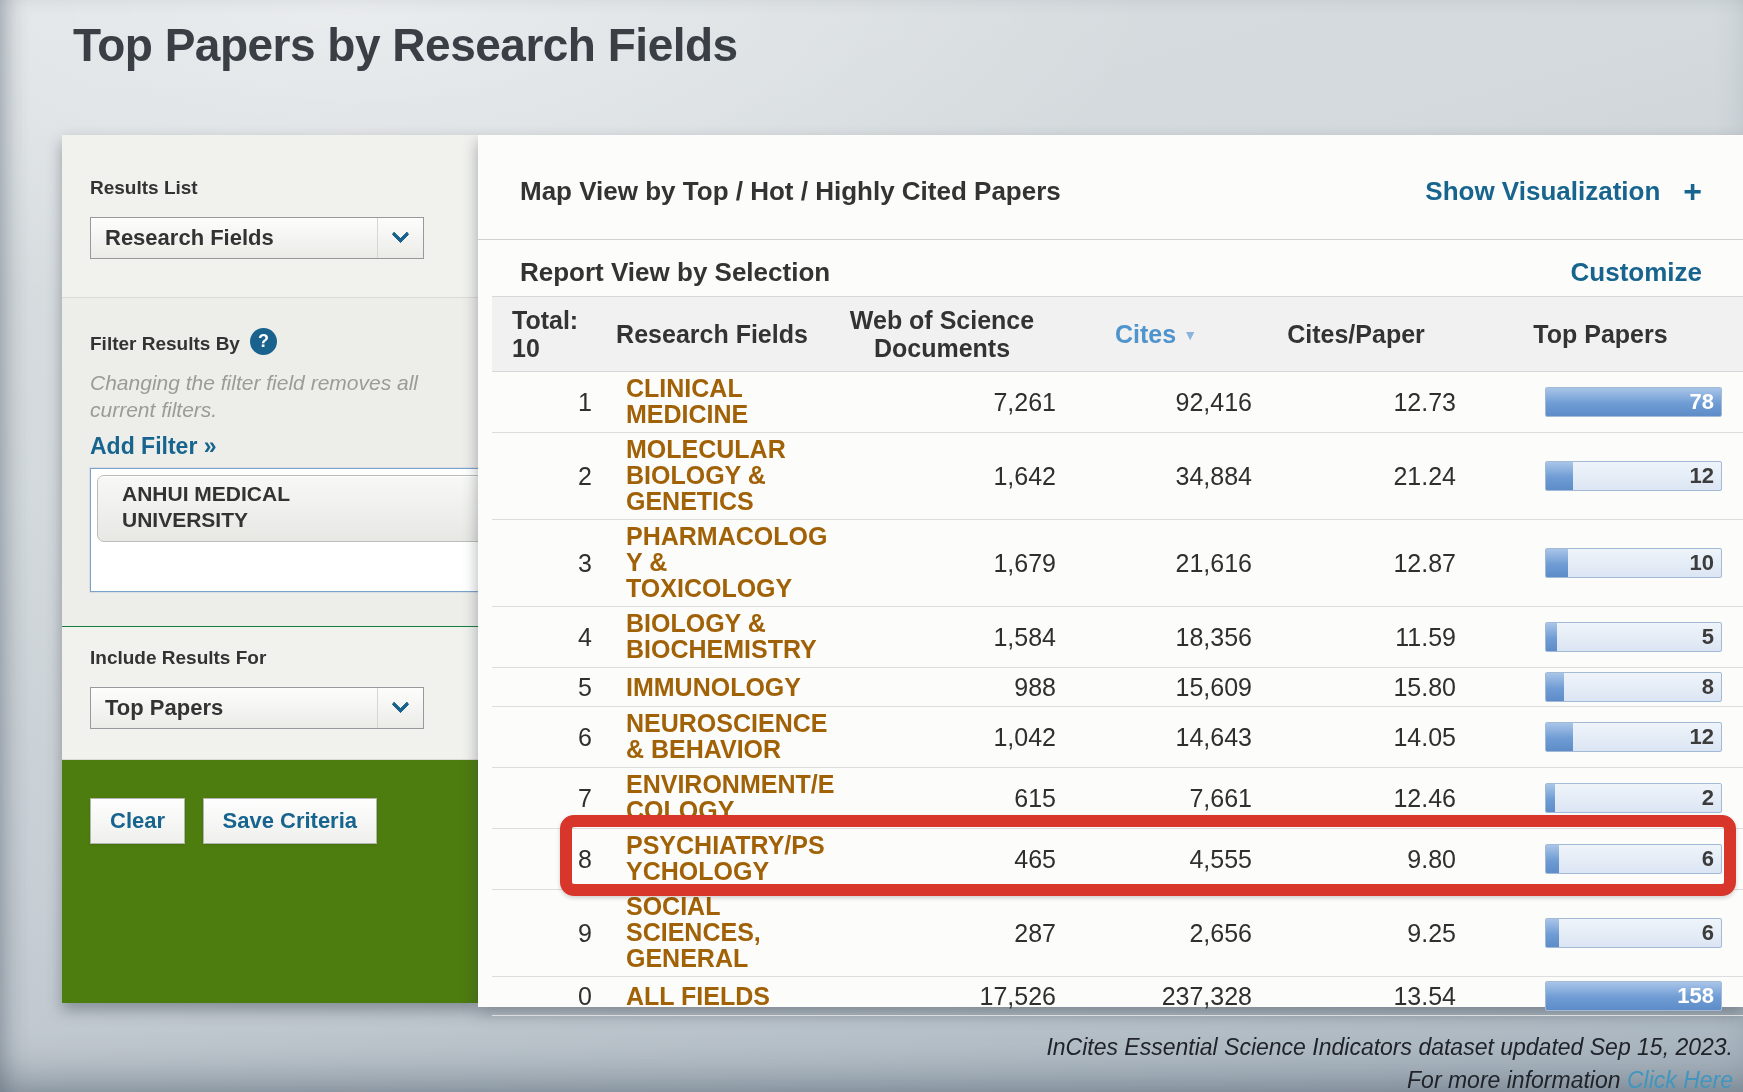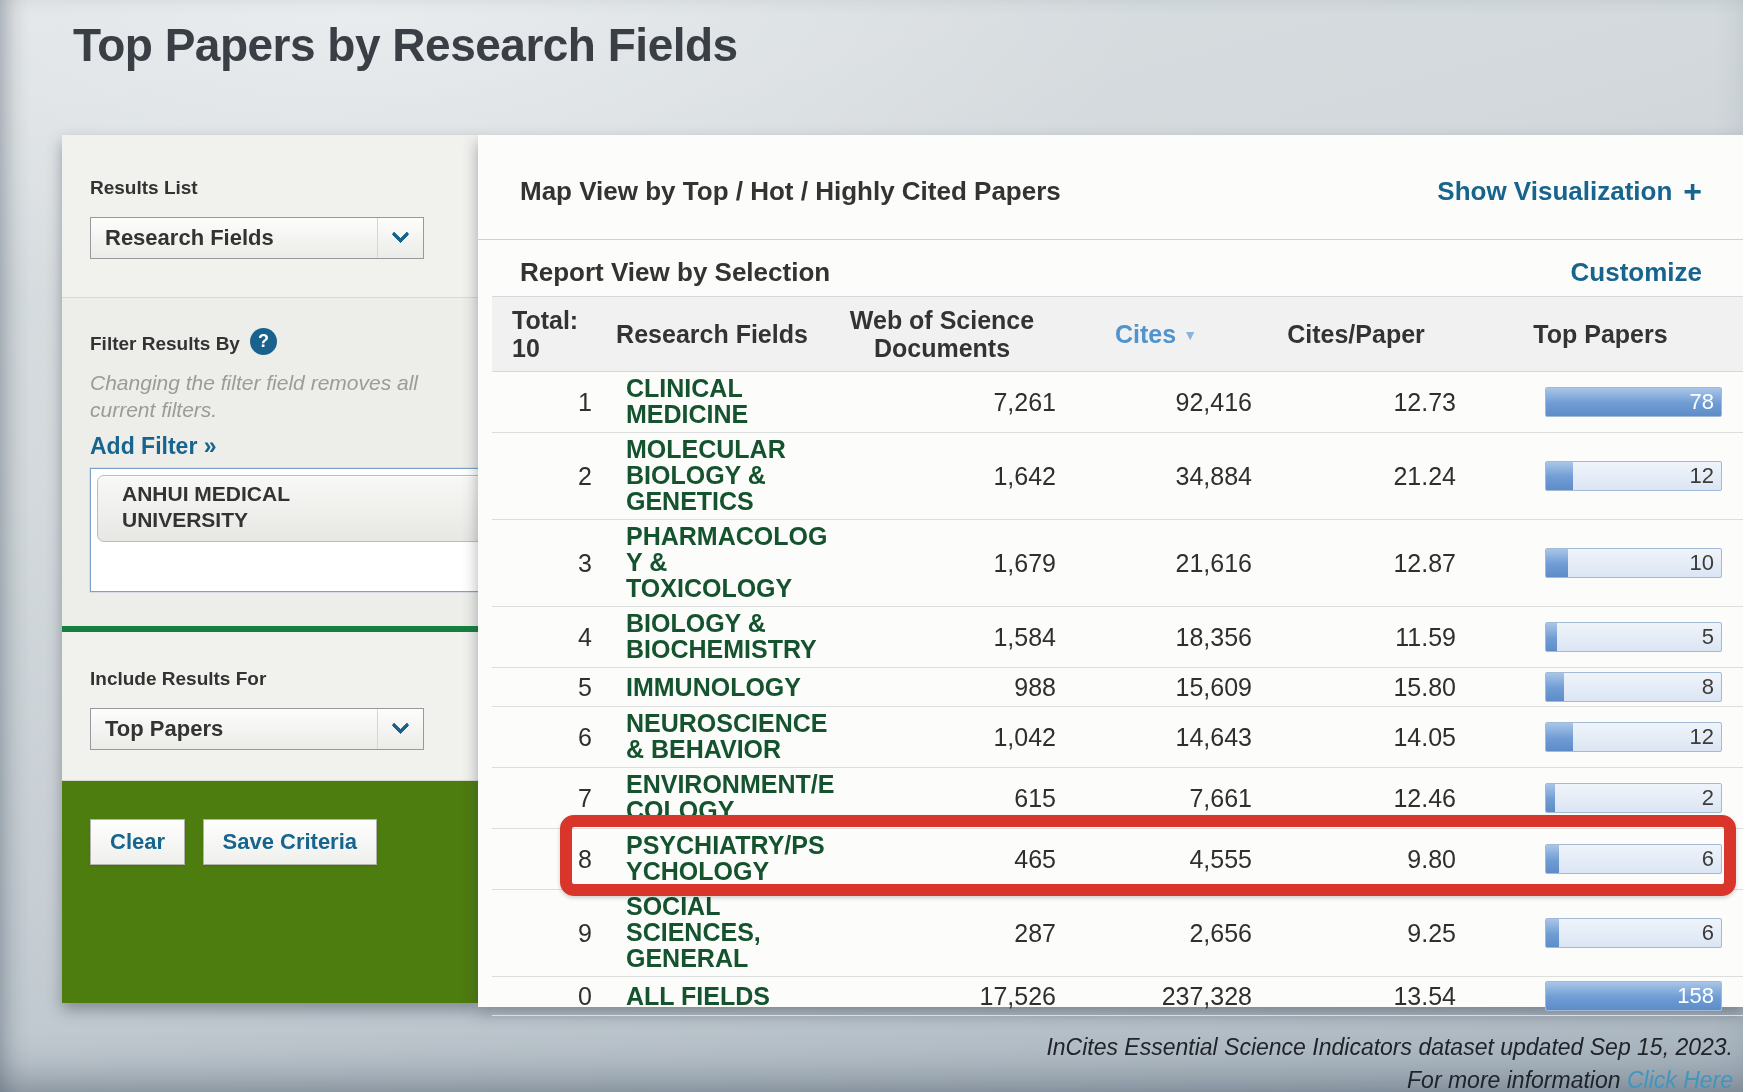--- a/index.html
+++ b/index.html
@@ -16,21 +16,21 @@
   .page-title { position:absolute; left:73px; top:16px; font-size:46px; line-height:58px;
     font-weight:bold; color:#3a3f45; letter-spacing:-0.5px; }
 
   
   .sidebar { position:absolute; left:62px; top:135px; width:416px; height:868px;
     background:#f1f1ee; box-shadow:0 7px 14px rgba(50,60,72,.42);
     display:flex; flex-direction:column; }
   .sb-sec { padding-left:28px; padding-right:26px; }
   .sec-results { padding-top:42px; padding-bottom:38px; }
   .sec-filter  { border-top:1px solid #dad9d5; background:#ededea; padding-top:30px; padding-bottom:34px; }
-  .sec-include { border-top:6px solid #15803d; padding-top:36px; padding-bottom:30px; }
+  .sec-include { border-top:1px solid #15803d; padding-top:20px; padding-bottom:30px; }
   .sec-actions { border-top:1px solid #dad9d5; background:#4d7c0f; padding-top:38px; flex:1; }
 
   .sb-heading { font-size:19px; font-weight:bold; color:#333; margin-bottom:18px; }
   .dropdown { width:334px; height:42px; background:linear-gradient(#fdfdfc,#ebebe8);
     border:1px solid #97999c; display:flex; align-items:center; cursor:pointer; }
   .dd-value { flex:1; padding-left:14px; font-size:22px; font-weight:bold; color:#333; }
   .dd-caret { width:46px; height:100%; display:flex; align-items:center; justify-content:center;
     border-left:1px solid #d6d6d2; }
   .dd-caret i { display:block; width:13px; height:13px; border-right:4px solid #1a628e;
     border-bottom:4px solid #1a628e; border-radius:2px; transform:rotate(45deg) translate(-3px,-3px); }
@@ -57,42 +57,42 @@
   .btn + .btn { margin-left:13px; }
 
   
   .main-panel { position:absolute; left:478px; top:135px; width:1265px; height:872px;
     background:#fcfcfb; box-shadow:0 7px 14px rgba(50,60,72,.42); }
   .panel-row { display:flex; justify-content:space-between; align-items:center;
     padding:8px 41px 0 42px; }
   .row-map { height:104px; }
   .panel-row h2 { font-size:26px; font-weight:bold; color:#333; }
   .blue-link { color:#17648e; font-weight:bold; font-size:26px; text-decoration:none;
-    cursor:pointer; display:inline-flex; align-items:center; }
+    cursor:pointer; display:inline-flex; align-items:center;gap:12px; }
   .plus-icon { font-size:32px; font-weight:bold; margin-left:11px; line-height:1; }
   .row-report { height:57px; border-top:1px solid #cfd1d2; }
 
   .table-wrap { position:relative; margin-left:14px; }
   table { width:100%; border-collapse:collapse; table-layout:fixed; }
   thead th { background:#f0f1f0; border-top:1px solid #d5d7d8; border-bottom:1px solid #d5d7d8;
     font-size:25px; font-weight:bold; color:#333; padding:9px 0; line-height:28px;
     vertical-align:middle; text-align:center; }
   .h-total { text-align:left; padding-left:20px; white-space:pre-line; }
   .h-docs  { white-space:pre-line; }
   .h-cites { color:#4f94cc; cursor:pointer; }
   .sort-icon { font-size:14px; color:#8ab4dc; margin-left:7px; vertical-align:3px; }
 
   tbody td { border-bottom:1px solid #dcdedd; vertical-align:middle;
     padding:3px 0; font-size:25px; color:#2f2f2f; }
   .c-rank { text-align:right; padding-right:6px; }
   .c-field { padding-left:28px; }
-  .field-link { color:#14532d; font-weight:bold; line-height:26px; white-space:pre-line;
+  .field-link { color:#a16207; font-weight:bold; line-height:26px; white-space:pre-line;
     text-decoration:none; cursor:pointer; display:inline-block; }
   .c-num { text-align:right; padding-right:2px; }
-  .c-top { padding:4px 21px 4px 87px; }
+  .c-top { padding:4px 21px 4px 87px;font-weight:bold; }
   .bar { position:relative; height:30px; border:1px solid #a3bad6; border-radius:2px;
     background:linear-gradient(#eff4fa,#dbe5f3); overflow:hidden; }
   .bar-fill { position:absolute; top:0; bottom:0; left:0; min-width:9px;
     background:linear-gradient(#a9c5e8,#6f9cd4 55%,#5d8cc8); }
   .bar.full .bar-fill { width:100% !important; }
   .bar-value { position:absolute; right:7px; top:50%; transform:translateY(-50%);
     font-size:22px; color:#3c3c3c; }
   .bar.full .bar-value { color:#fff; }
 
   .highlight-box { position:absolute; left:68px; right:7px; top:430px; height:78px;

